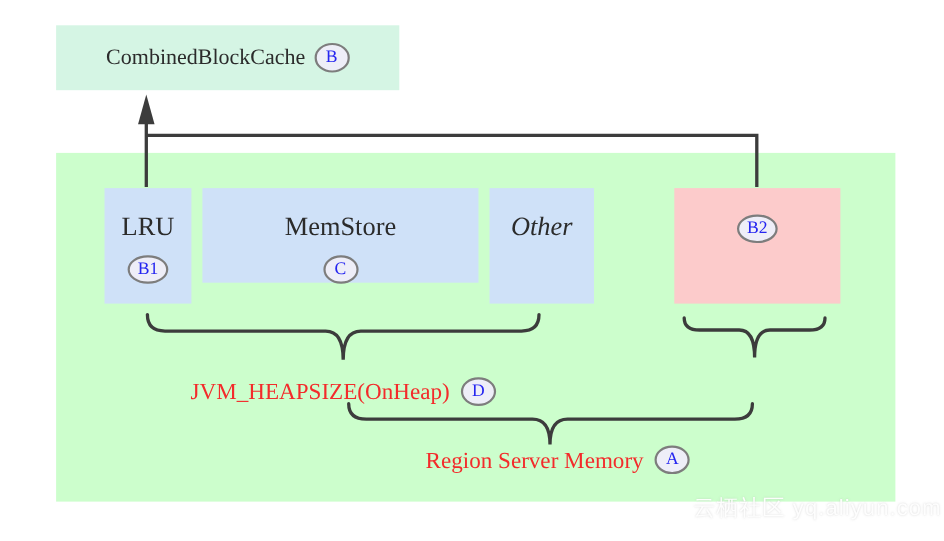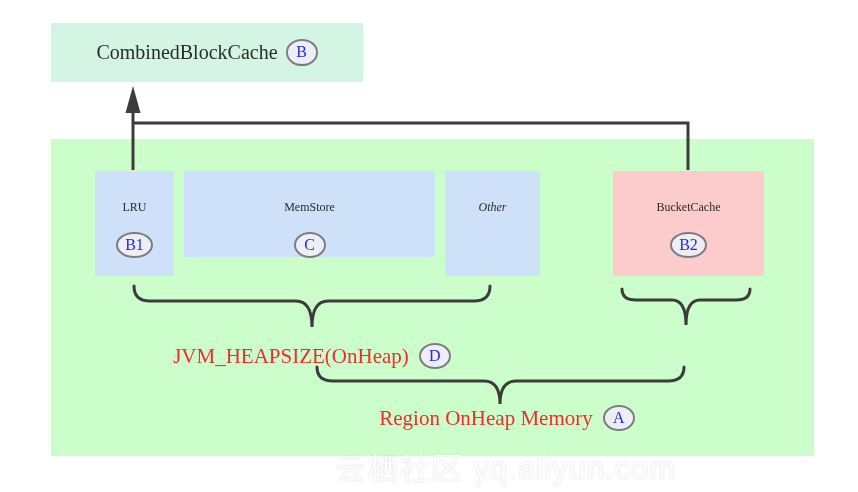--- a/index.html
+++ b/index.html
@@ -13,44 +13,44 @@
     flex-direction:row;gap:8px;
   }
   .top-box .box-label{font-size:20px;color:#2b2b2b;}
   .green-region{
     position:absolute;left:51px;top:139px;width:763px;height:317px;background:#ccfecc;
   }
   .inner-box{
     position:absolute;display:flex;flex-direction:column;align-items:center;
     padding-top:24px;gap:13px;box-sizing:border-box;
   }
-  .inner-box .box-label{font-size:12px;color:#2b2b2b;line-height:24px;}
+  .inner-box .box-label{font-size:24px;color:#2b2b2b;line-height:24px;}
   .heap-bg{background:#cfe1f8;}
   .bucket-bg{background:#fccbcb;}
   .box-lru{left:95px;top:171px;width:79px;height:105px;}
   .box-memstore{left:184px;top:171px;width:251px;height:86px;}
   .box-other{left:445px;top:171px;width:95px;height:105px;font-style:italic;}
   .box-bucket{left:613px;top:171px;width:151px;height:105px;}
   .badge{
     display:inline-flex;align-items:center;justify-content:center;
     background:#eeeef8;border:2px solid #7d7d7d;border-radius:50%;
     color:#2525f0;font-size:16px;line-height:1.15;padding:2px 7px;min-width:14px;
   }
   .overlay{position:absolute;left:0;top:0;width:858px;height:492px;pointer-events:none;}
   .group-label{
     position:absolute;display:flex;align-items:center;justify-content:center;gap:10px;
     color:#f32b2b;font-size:21px;
   }
   .label-onheap{left:134px;top:343px;width:356px;}
   .label-offheap{left:610px;top:332px;width:152px;}
   .label-region{left:317px;top:405px;width:380px;}
   .watermark{
-    position:absolute;right:2px;top:448px;width:520px;
+    position:absolute;right:2px;top:448px;width:520px;text-align:right;
     font-family:"Liberation Sans","DejaVu Sans",sans-serif;
-    font-size:31px;color:rgba(255,255,255,0.93);
+    font-size:20px;color:rgba(255,255,255,0.93);
     text-shadow:0 0 2px rgba(160,160,160,0.45);
     letter-spacing:1px;white-space:nowrap;
   }
 </style>
 </head>
 <body>
 
 <div class="canvas">
 
   <div class="box top-box">
@@ -65,21 +65,20 @@
     <span class="badge">B1</span>
   </div>
   <div class="inner-box heap-bg box-memstore">
     <span class="box-label">MemStore</span>
     <span class="badge">C</span>
   </div>
   <div class="inner-box heap-bg box-other">
     <span class="box-label">Other</span>
   </div>
   <div class="inner-box bucket-bg box-bucket">
-    <span class="box-label">BucketCache</span>
     <span class="badge">B2</span>
   </div>
 
   <svg class="overlay" viewBox="0 0 858 492" xmlns="http://www.w3.org/2000/svg">
 
     <path d="M 133,170 L 133,108" stroke="#3c3c3c" stroke-width="3" fill="none"></path>
     <polygon points="133,86 125.5,113 140.5,113" fill="#3c3c3c"></polygon>
 
     <path d="M 133,123 L 688,123 L 688,170" stroke="#3c3c3c" stroke-width="3" fill="none"></path>
 
@@ -88,19 +87,19 @@
     <path d="M 622,289 Q 622,300 636,300 L 672,300 Q 686,300 686,325 Q 686,300 700,300 L 736,300 Q 750,300 750,289" stroke="#3c3c3c" stroke-width="3" fill="none" stroke-linecap="round"></path>
 
     <path d="M 317,367 Q 317,381 333,381 L 484,381 Q 500,381 500,404 Q 500,381 516,381 L 668,381 Q 684,381 684,367" stroke="#3c3c3c" stroke-width="3" fill="none" stroke-linecap="round"></path>
   </svg>
 
   <div class="group-label label-onheap">
     <span>JVM_HEAPSIZE(OnHeap)</span>
     <span class="badge">D</span>
   </div>
   <div class="group-label label-region">
-    <span>Region OnHeap Memory</span>
+    <span>Region Server Memory</span>
     <span class="badge">A</span>
   </div>
 
   <div class="watermark">云栖社区 yq.aliyun.com</div>
 
 </div>
 
 </body></html>

